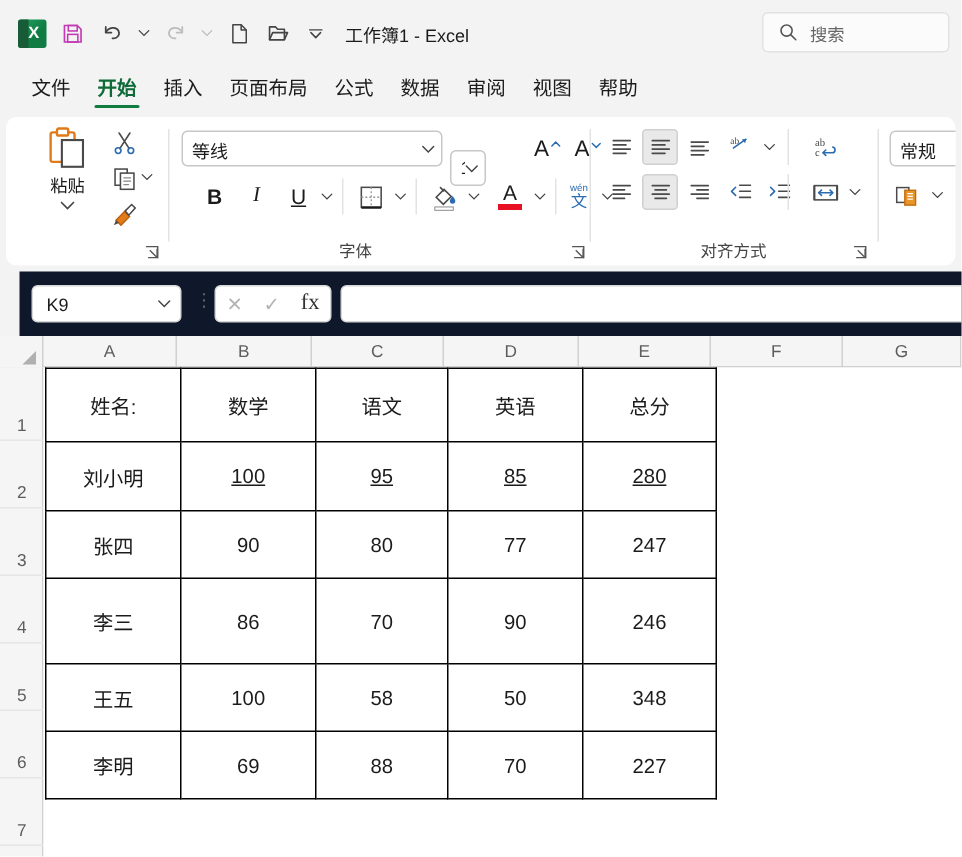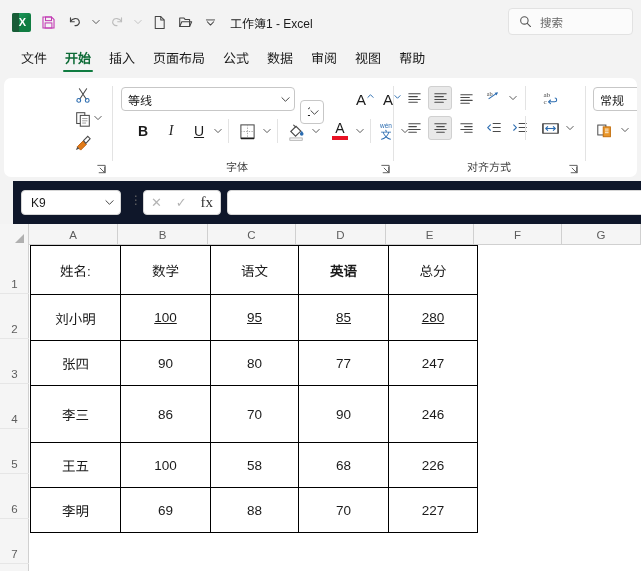--- a/index.html
+++ b/index.html
@@ -267,20 +267,31 @@
     <div class="tab">数据</div>
     <div class="tab">审阅</div>
     <div class="tab">视图</div>
     <div class="tab">帮助</div>
   </div>
 
   <div class="ribbon">
     <div class="ribbon-inner">
 
       <div class="grp" style="left:0; width:108px;">
+        <div class="paste-btn">
+          <svg width="30" height="30" viewBox="0 0 32 32">
+            <rect x="4" y="4.5" width="17" height="21" rx="1.5" stroke="#e07b1a" stroke-width="1.7" fill="#fff"></rect>
+            <rect x="8.5" y="1.8" width="8" height="5" rx="1.2" stroke="#e07b1a" stroke-width="1.7" fill="#fff"></rect>
+            <rect x="12" y="10" width="15" height="19" stroke="#4a4a4a" stroke-width="1.5" fill="#fff"></rect>
+          </svg>
+          <div class="paste-label">粘贴</div>
+          <svg width="10" height="8" viewBox="0 0 10 8" style="margin-top:1px;">
+            <path d="M1 2l4 4 4-4" stroke="#444" stroke-width="1.1" fill="none" stroke-linecap="round"></path>
+          </svg>
+        </div>
 
         <div class="mini-btn" style="left:68px; top:6px;">
           <svg width="18" height="18" viewBox="0 0 20 20" fill="none">
             <path d="M6 3l7.5 11.5M14 3L6.5 14.5" stroke="#4a4a4a" stroke-width="1.2" stroke-linecap="round"></path>
             <circle cx="5.3" cy="16" r="2.1" stroke="#2b6cb0" stroke-width="1.2"></circle>
             <circle cx="14.7" cy="16" r="2.1" stroke="#2b6cb0" stroke-width="1.2"></circle>
           </svg>
         </div>
 
         <div class="mini-btn" style="left:68px; top:30px;">
@@ -576,21 +587,21 @@
       <div class="rowcell" style="top:319px; height:28px; border-bottom:none;">8</div>
     </div>
 
     <div class="sheet">
       <table class="xtable">
         <tbody>
           <tr style="height:49px;">
             <td style="width:90px;">姓名:</td>
             <td style="width:90px;">数学</td>
             <td style="width:88px;">语文</td>
-            <td style="width:90px;font-weight:bold;">英语</td>
+            <td style="width:90px;">英语</td>
             <td style="width:89px;">总分</td>
           </tr>
           <tr style="height:46px;">
             <td>刘小明</td>
             <td class="u">100</td>
             <td class="u">95</td>
             <td class="u">85</td>
             <td class="u">280</td>
           </tr>
           <tr style="height:45px;">
@@ -604,22 +615,22 @@
             <td>李三</td>
             <td>86</td>
             <td>70</td>
             <td>90</td>
             <td>246</td>
           </tr>
           <tr style="height:45px;padding-left:12px;">
             <td>王五</td>
             <td>100</td>
             <td>58</td>
-            <td>68</td>
-            <td>226</td>
+            <td>50</td>
+            <td>348</td>
           </tr>
           <tr style="height:45px;">
             <td>李明</td>
             <td>69</td>
             <td>88</td>
             <td>70</td>
             <td>227</td>
           </tr>
         </tbody>
       </table>

